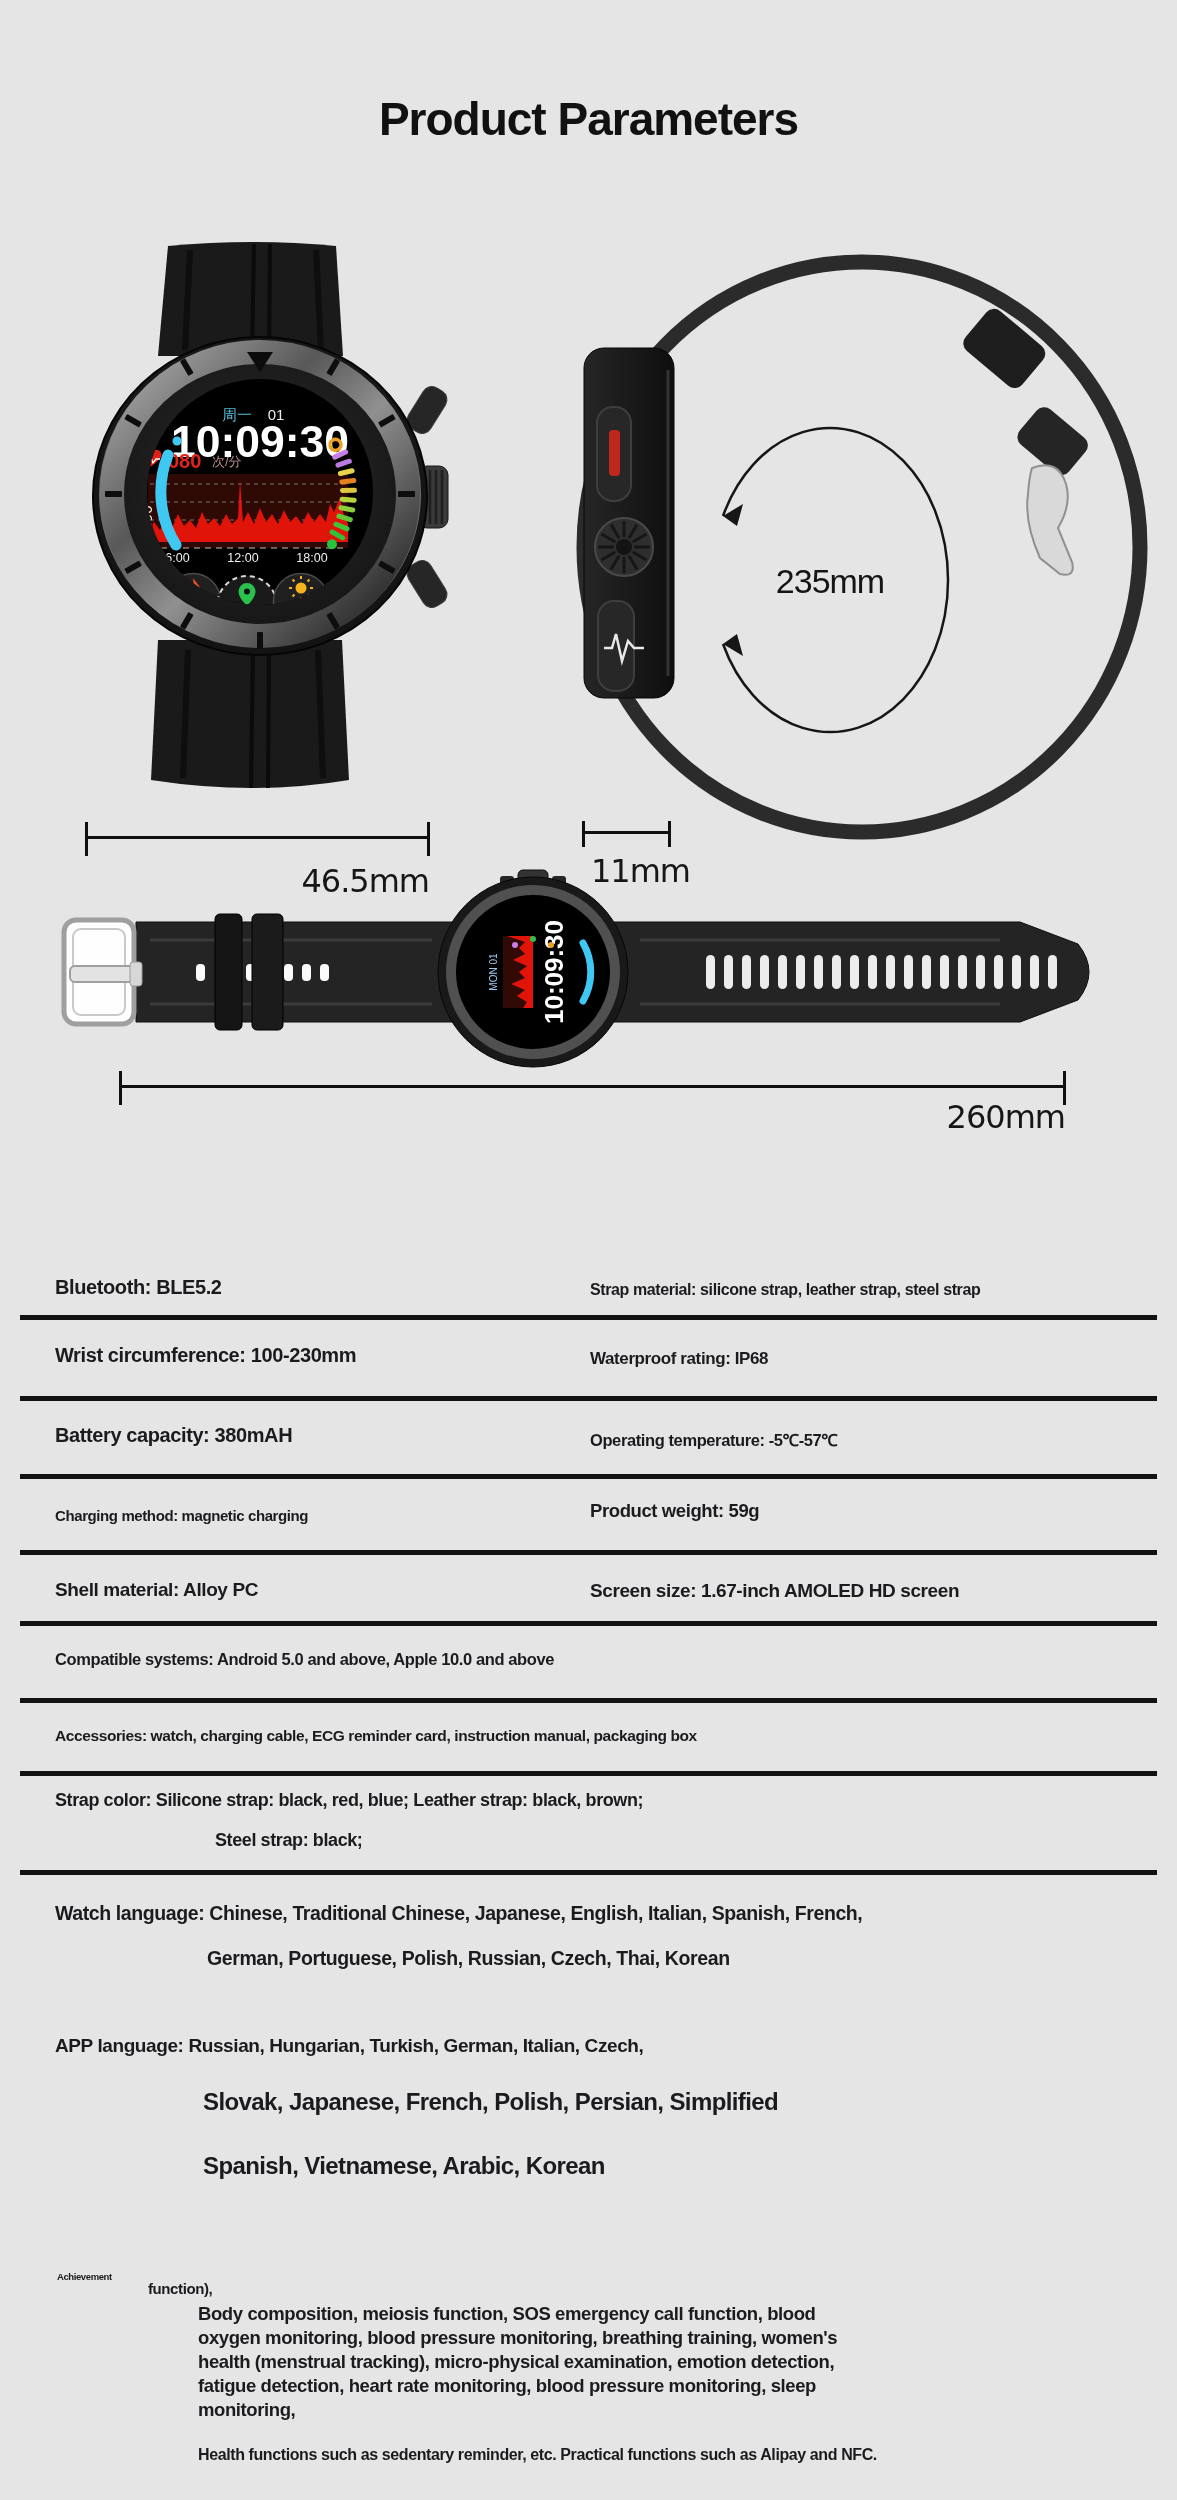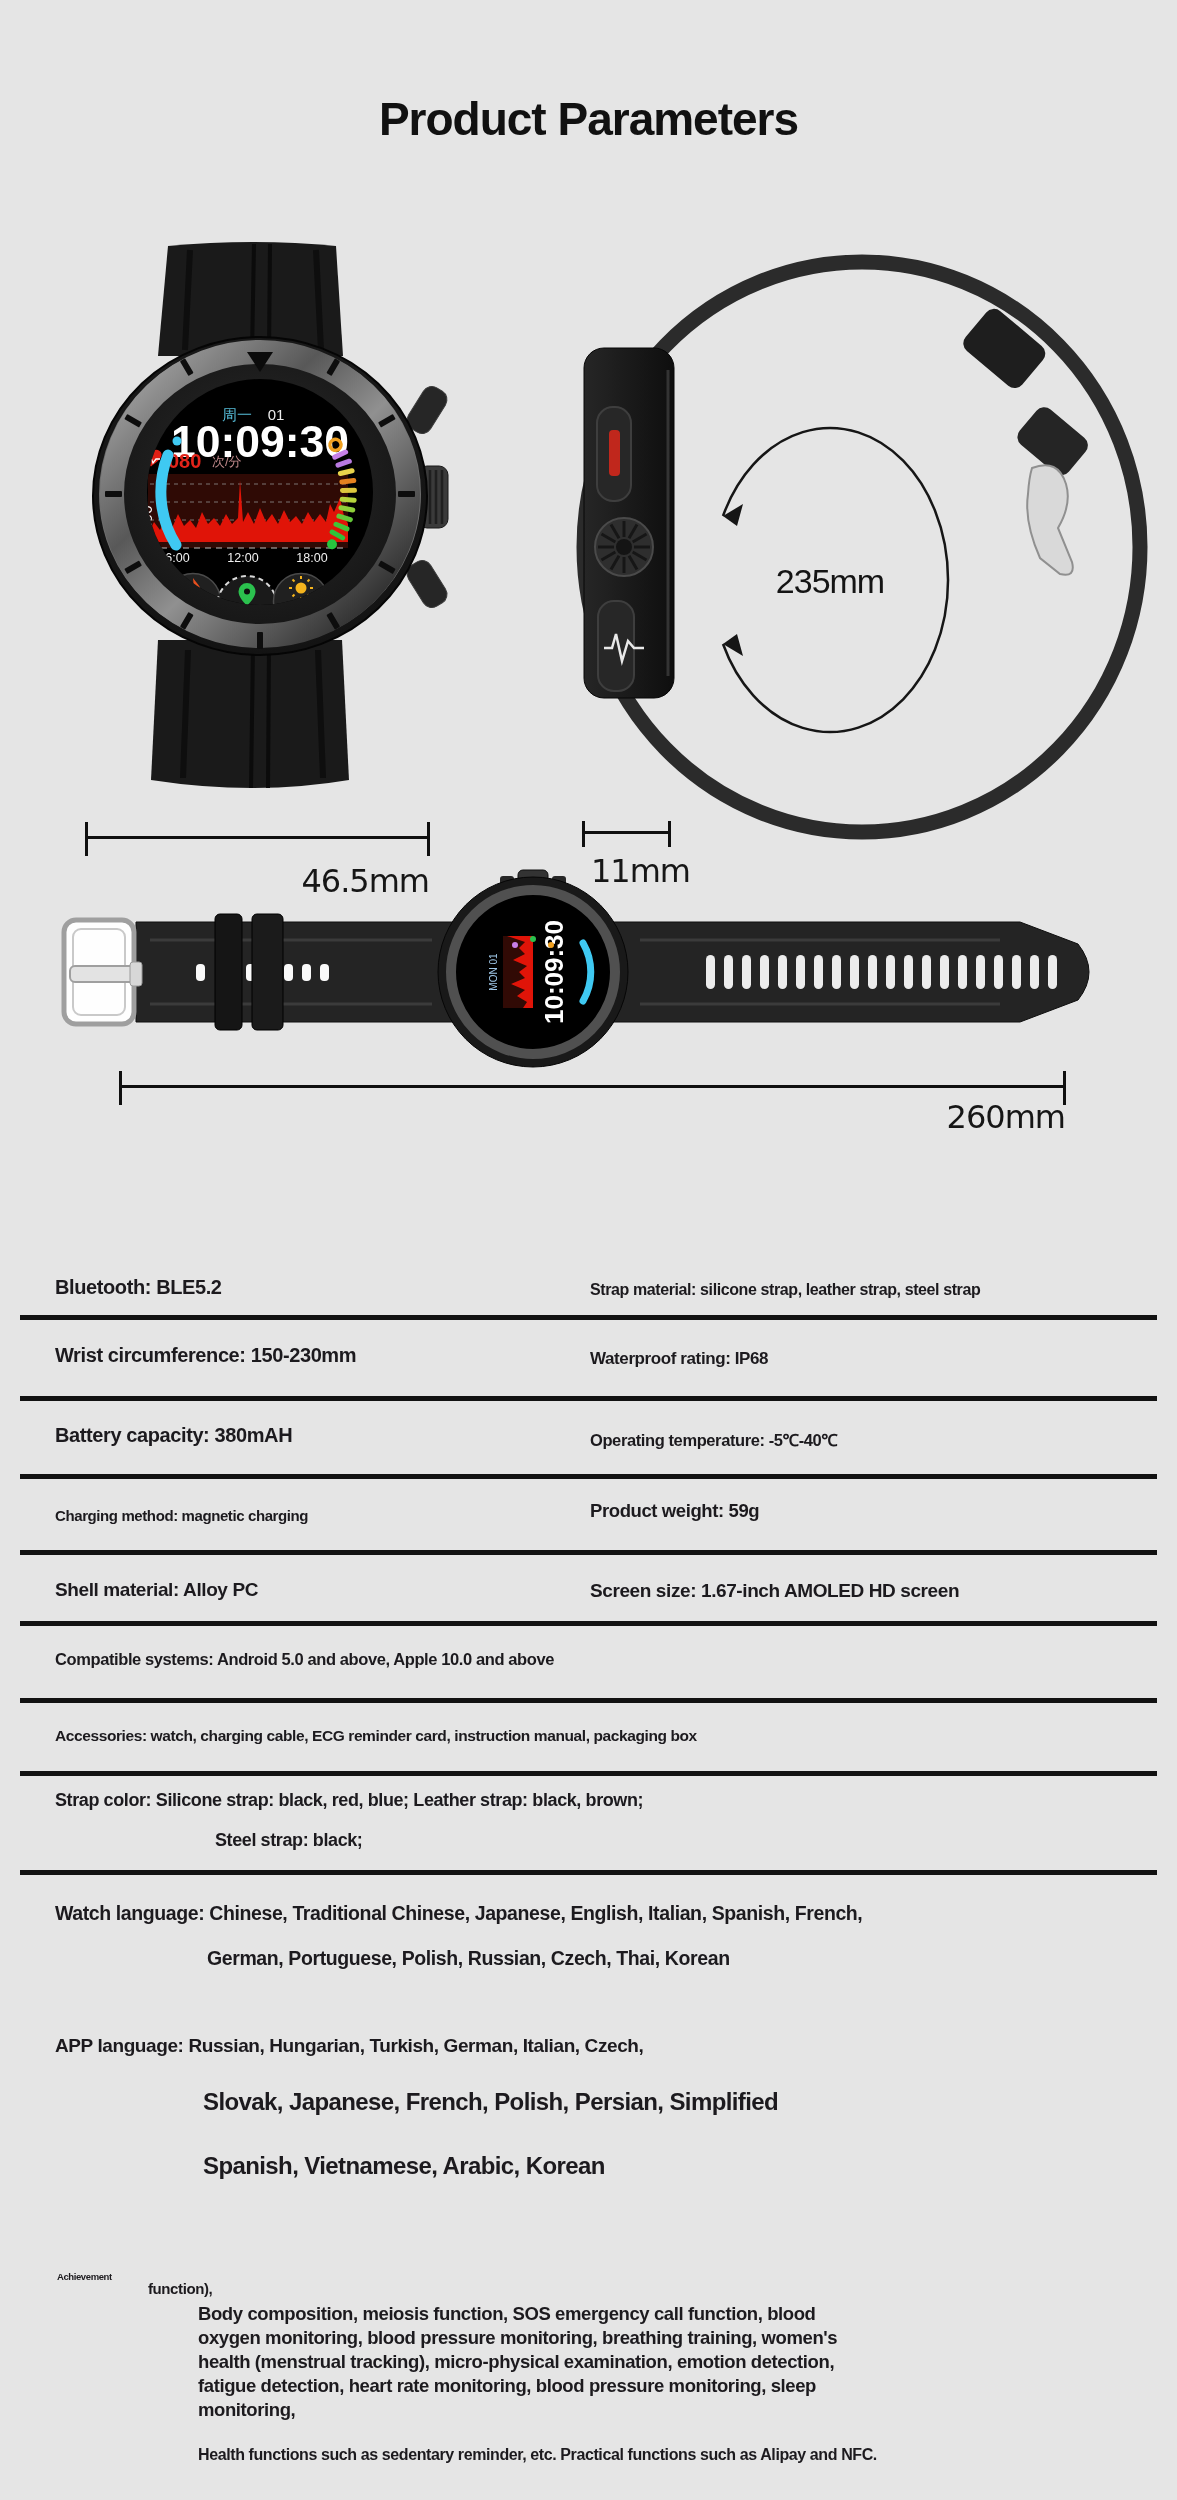--- a/index.html
+++ b/index.html
@@ -296,26 +296,26 @@
   <div class="dim" style="left:120px;top:1085px;width:945px;">
     <i class="tick tl"></i>
       <i class="tick tr"></i>
   </div>
   <div class="dimlabel" style="left:120px;top:1098px;width:945px;">260mm</div>
 
   <div class="abs bt" style="left:55px;top:1276px;font-size:20px;">Bluetooth: BLE5.2</div>
   <div class="abs bt" style="left:590px;top:1281px;font-size:16px;">Strap material: silicone strap, leather strap, steel strap</div>
   <div class="hr" style="top:1315px;"></div>
 
-  <div class="abs bt" style="left:55px;top:1344px;font-size:20px;">Wrist circumference: 150-230mm</div>
+  <div class="abs bt" style="left:55px;top:1344px;font-size:20px;">Wrist circumference: 100-230mm</div>
   <div class="abs bt" style="left:590px;top:1349px;font-size:17px;">Waterproof rating: IP68</div>
   <div class="hr" style="top:1396px;"></div>
 
   <div class="abs bt" style="left:55px;top:1424px;font-size:20px;">Battery capacity: 380mAH</div>
-  <div class="abs bt" style="left:590px;top:1428px;font-size:16.5px;">Operating temperature: -5℃-40℃</div>
+  <div class="abs bt" style="left:590px;top:1428px;font-size:16.5px;">Operating temperature: -5℃-57℃</div>
   <div class="hr" style="top:1474px;"></div>
 
   <div class="abs bt" style="left:55px;top:1507px;font-size:15px;">Charging method: magnetic charging</div>
   <div class="abs bt" style="left:590px;top:1500px;font-size:18.5px;">Product weight: 59g</div>
   <div class="hr" style="top:1550px;"></div>
 
   <div class="abs bt" style="left:55px;top:1579px;font-size:19px;">Shell material: Alloy PC</div>
   <div class="abs bt" style="left:590px;top:1580px;font-size:19px;">Screen size: 1.67-inch AMOLED HD screen</div>
   <div class="hr" style="top:1621px;"></div>
 

